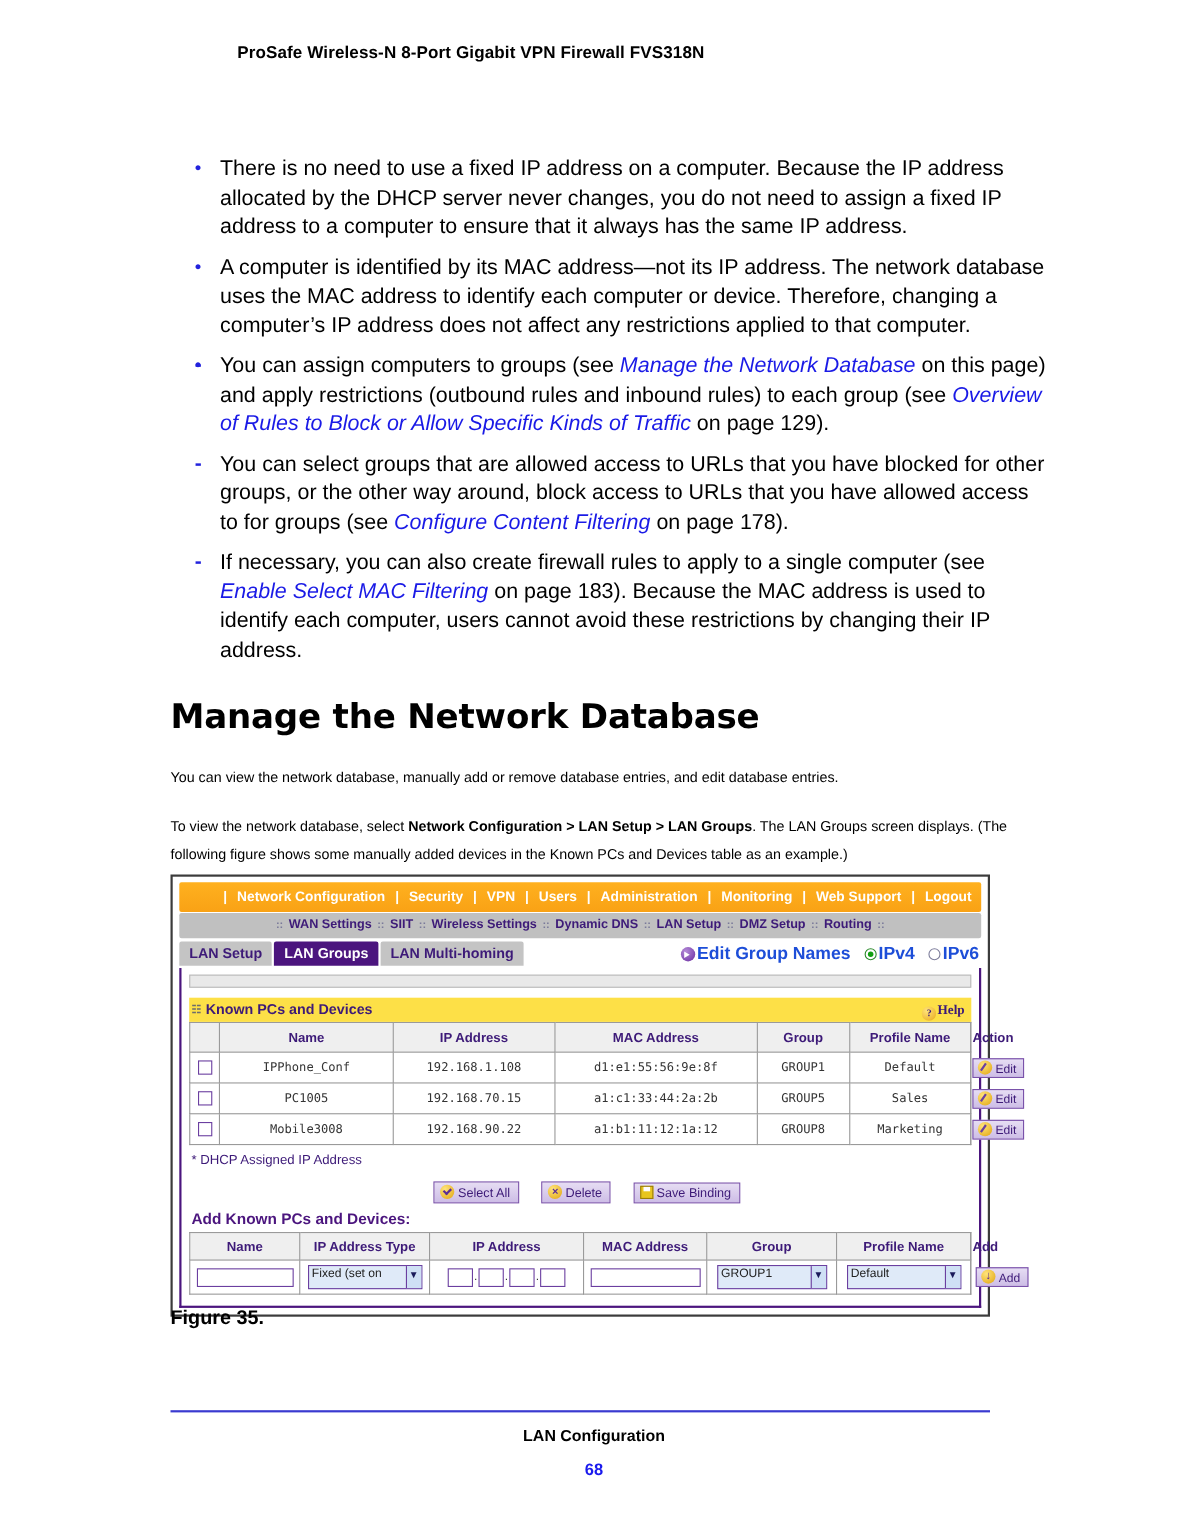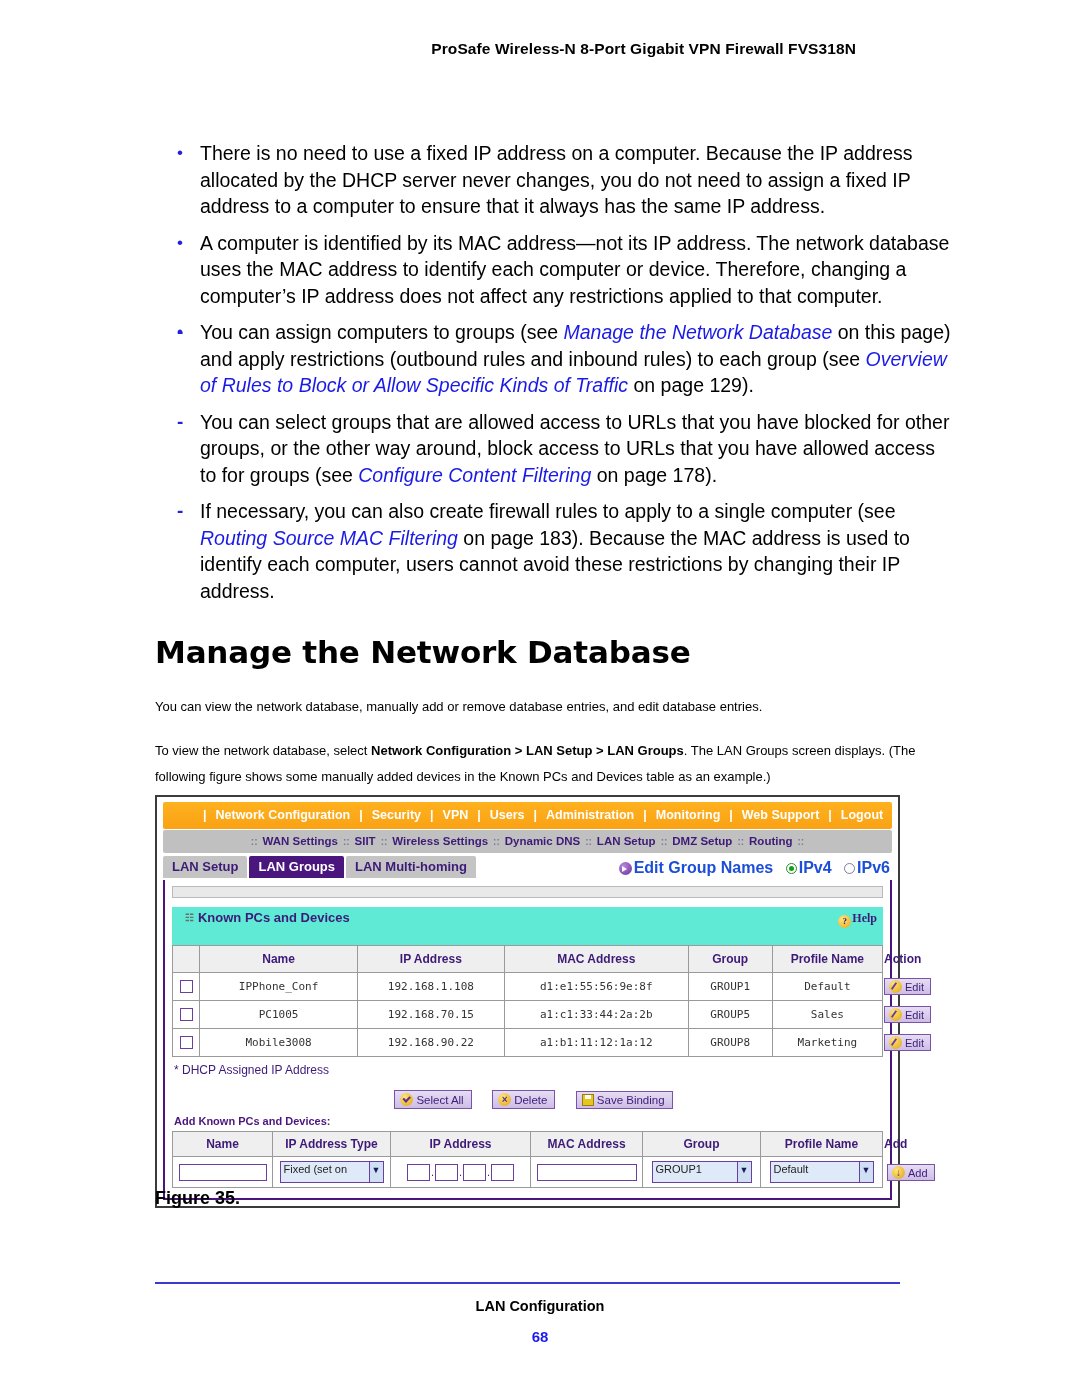--- a/index.html
+++ b/index.html
@@ -9,21 +9,21 @@
     font-family:"Liberation Sans", sans-serif;
     color:#000000;
     position:relative;
     overflow:hidden;
   }
   .page{position:absolute;inset:0;}
 
   
   .running-head{
     position:absolute;top:40px;left:0;width:856px;
-    text-align:right;font-size:15.5px;font-weight:bold;
+    text-align:center;font-size:15.5px;font-weight:bold;
     letter-spacing:.1px;color:#000;
   }
 
   
   .content{position:absolute;left:155px;top:140px;width:800px;}
 
   ul.blist{list-style:none;margin:0;padding:0;}
   ul.blist > li{
     position:relative;padding-left:45px;margin:0 0 10px 0;
     font-size:19.5px;line-height:26.5px;color:#000;
@@ -102,22 +102,22 @@
   .radio.on{border-color:#2a8a2a;}
   .radio.on:after{
     content:"";position:absolute;left:2px;top:2px;width:5px;height:5px;
     border-radius:50%;background:#11a011;
   }
 
   .panel{border:2px solid #4b157e;border-top:none;padding:6px 7px 10px 7px;background:#fff;}
   .thinbar{height:12px;background:#e9e9e9;border:1px solid #b9b9b9;box-sizing:border-box;}
 
   .secthead{
-    margin-top:9px;background:#5eead4;height:38px;line-height:22px;
-    color:#3d1a78;font-size:13px;font-weight:bold;padding:0 13px;
+    margin-top:9px;background:#fde047;height:22px;line-height:22px;
+    color:#3d1a78;font-size:13px;font-weight:bold;padding:0 2px;
     position:relative;box-sizing:border-box;
   }
   .grip{display:inline-block;color:#6d6d6d;font-size:10px;margin-right:4px;vertical-align:1px;}
   .help{
     position:absolute;right:6px;top:0;font-size:12px;font-weight:bold;color:#3d1a78;font-family:Liberation Serif, serif;
   }
   .help-ic{
     display:inline-block;width:13px;height:13px;border-radius:50%;
     background:radial-gradient(circle at 35% 30%,#ffe47a,#e8a81a);
     color:#3d1a78;font-size:9px;line-height:13px;text-align:center;
@@ -170,21 +170,21 @@
   .ic-save{
     display:inline-block;width:12px;height:12px;background:#e8c51e;
     border:1px solid #9a7d0a;vertical-align:-2px;margin-right:3px;position:relative;box-sizing:border-box;
   }
   .ic-save:after{
     content:"";position:absolute;left:2px;top:0;width:6px;height:4px;background:#fff;
   }
   .dhcpnote{color:#3d1a78;font-size:12px;margin:6px 0 0 2px;}
   .btnrow{margin:13px 0 4px 0;text-align:center;padding-left:12px;}
   .btnrow .btn{margin:0 8px;}
-  .addtitle{color:#4b157e;font-size:11px;font-weight:bold;margin:6px 0 4px 2px;}
+  .addtitle{color:#4b157e;font-size:14px;font-weight:bold;margin:6px 0 4px 2px;}
 
   table.at{border-collapse:collapse;width:100%;font-size:11.5px;table-layout:fixed;}
   table.at th{
     border:1px solid #9a9a9a;background:#efefef;color:#3d1a78;
     font-weight:bold;height:22px;font-size:12px;text-align:center;
   }
   table.at td{border:1px solid #9a9a9a;height:30px;text-align:center;background:#fff;padding:0 4px;}
   .tin{
     display:inline-block;border:1.5px solid #6b3fa0;background:#fff;height:17px;
     box-sizing:border-box;vertical-align:middle;
@@ -249,21 +249,21 @@
       <li>
         <span class="dash">-</span>
         <span>You can assign computers to groups (see </span><span class="xref">Manage the Network Database</span><span> on this page) and apply restrictions (outbound rules and inbound rules) to each group (see </span><span class="xref">Overview of Rules to Block or Allow Specific Kinds of Traffic</span><span> on page 129).</span>
       </li>
       <li>
         <span class="dash">-</span>
         <span>You can select groups that are allowed access to URLs that you have blocked for other groups, or the other way around, block access to URLs that you have allowed access to for groups (see </span><span class="xref">Configure Content Filtering</span><span> on page 178).</span>
       </li>
       <li>
         <span class="dash">-</span>
-        <span>If necessary, you can also create firewall rules to apply to a single computer (see </span><span class="xref">Routing Source MAC Filtering</span><span> on page 183). Because the MAC address is used to identify each computer, users cannot avoid these restrictions by changing their IP address.</span>
+        <span>If necessary, you can also create firewall rules to apply to a single computer (see </span><span class="xref">Enable Select MAC Filtering</span><span> on page 183). Because the MAC address is used to identify each computer, users cannot avoid these restrictions by changing their IP address.</span>
       </li>
     </ul>
 
     <h1 class="section-title">Manage the Network Database</h1>
 
     <p class="para">You can view the network database, manually add or remove database entries, and edit database entries.</p>
 
     <p class="para"><span>To view the network database, select </span><span class="bold">Network Configuration &gt; LAN Setup &gt; LAN Groups</span><span>. The LAN Groups screen displays. (The following figure shows some manually added devices in the Known PCs and Devices table as an example.)</span></p>
 
   </div>

